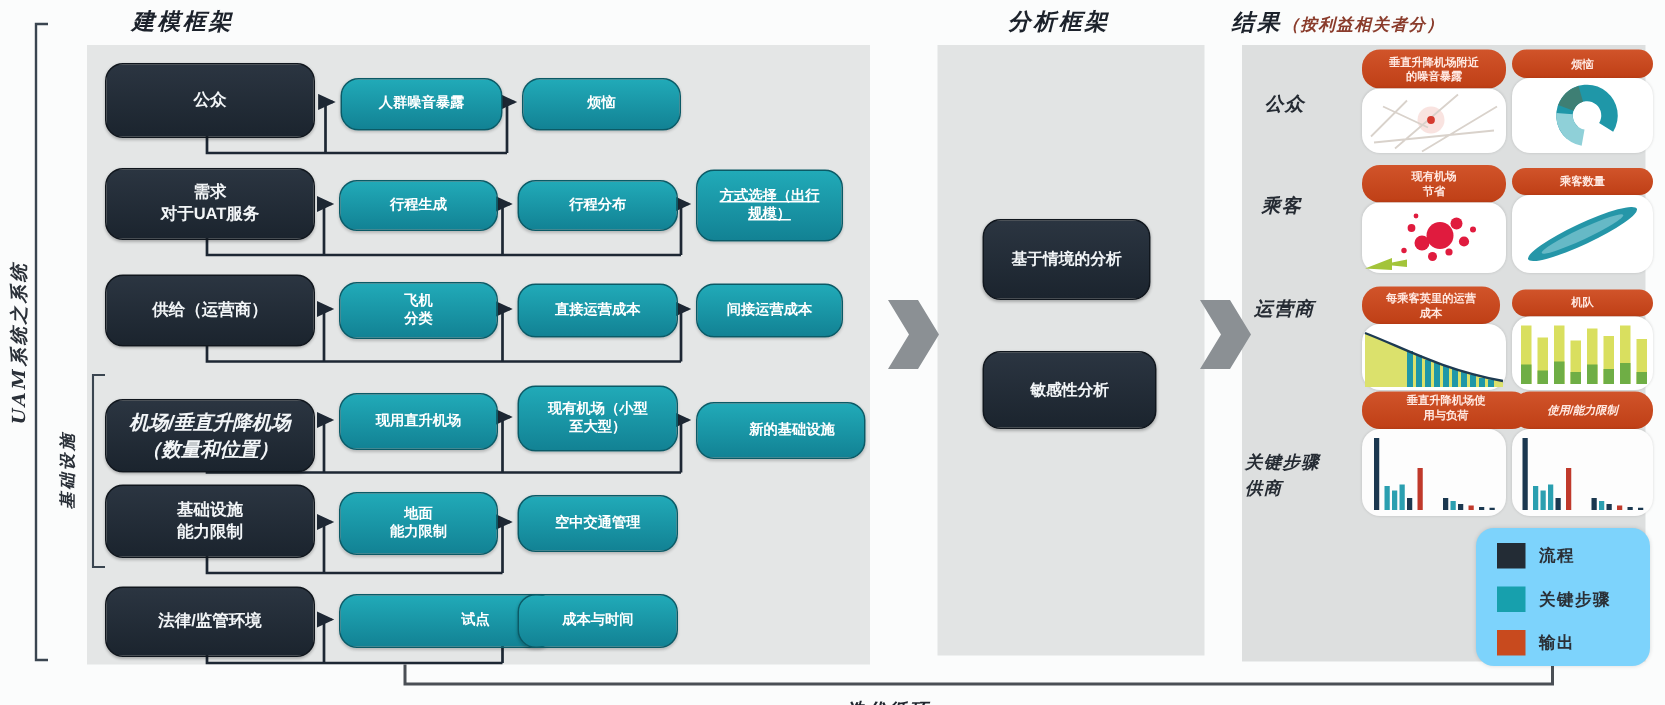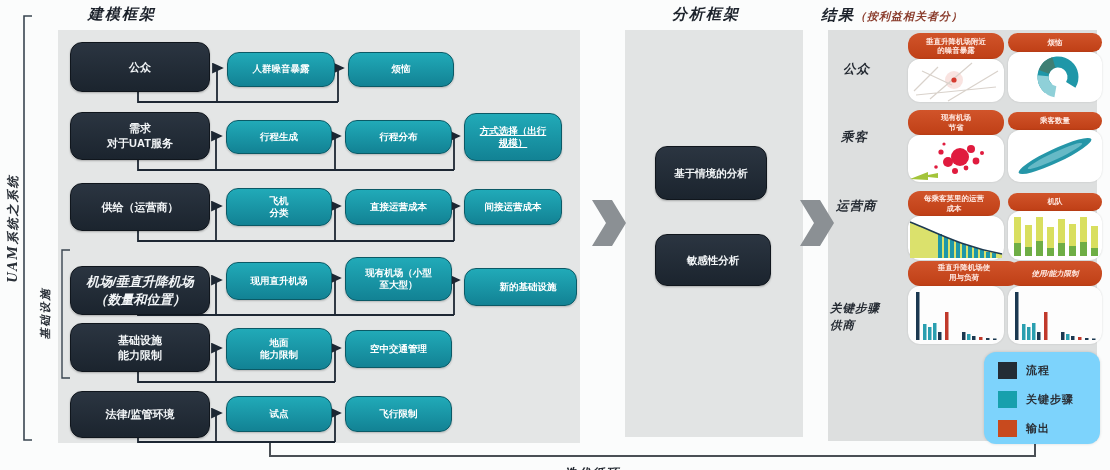--- a/index.html
+++ b/index.html
@@ -152,22 +152,22 @@
 至大型）</div>
 <div class="tealbox z2" style="left:464px;top:268px;width:96px;height:36px;padding-left:15px;">新的基础设施</div>
 
 <div class="darkbox z2" style="left:70px;top:323px;width:138px;height:47px;">基础设施
 能力限制</div>
 <div class="tealbox z2" style="left:226px;top:328px;width:104px;height:40px;">地面
 能力限制</div>
 <div class="tealbox z2" style="left:345px;top:330px;width:105px;height:36px;">空中交通管理</div>
 
 <div class="darkbox z2" style="left:70px;top:391px;width:138px;height:45px;">法律/监管环境</div>
-<div class="tealbox z2" style="left:226px;top:396px;width:104px;height:34px;">试点</div>
-<div class="tealbox z2" style="left:345px;top:396px;width:105px;height:34px;">飞行限制</div>
+<div class="tealbox z2" style="left:226px;top:396px;width:104px;height:34px;padding-left:38px;">试点</div>
+<div class="tealbox z2" style="left:345px;top:396px;width:105px;height:34px;">成本与时间</div>
 
 <div class="darkbox z2" style="left:655px;top:146px;width:110px;height:52px;font-size:10.5px;">基于情境的分析</div>
 <div class="darkbox z2" style="left:655px;top:234px;width:114px;height:50px;font-size:10.5px;">敏感性分析</div>
 
 <div class="stake" style="left:843px;top:60px;">公众</div>
 <div class="stake" style="left:841px;top:128px;">乘客</div>
 <div class="stake" style="left:836px;top:198px;font-family:Liberation Mono, monospace;">运营商</div>
 <div class="stake" style="left:830px;top:300px;font-size:11.5px;">关键步骤
 供商</div>
 

